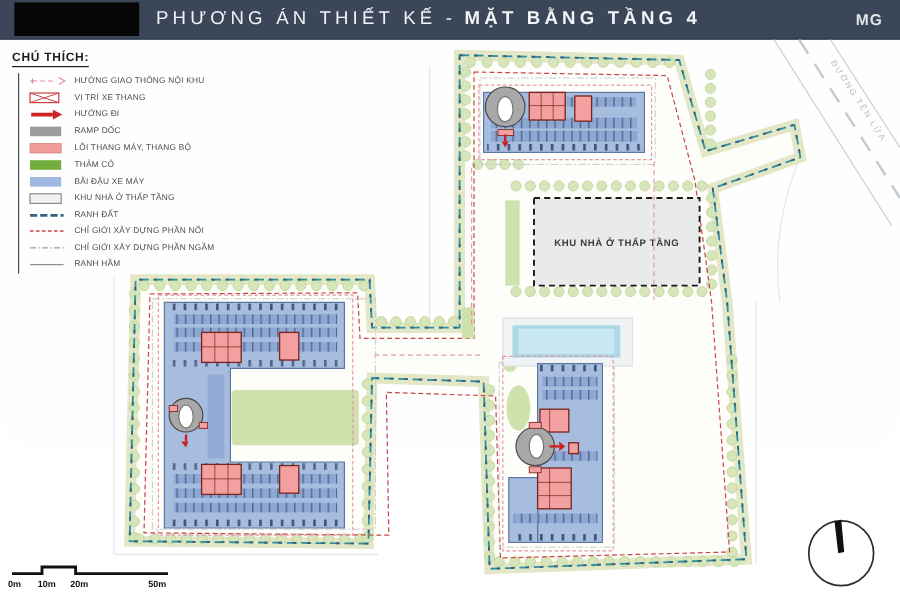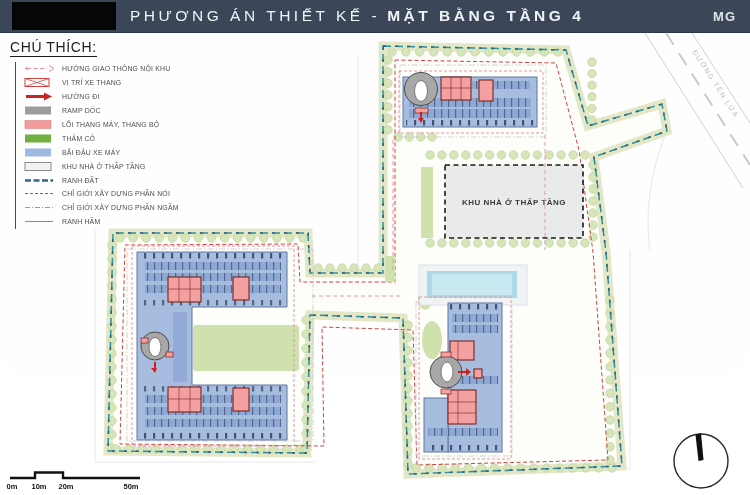--- a/index.html
+++ b/index.html
@@ -10,21 +10,21 @@
     display:flex;align-items:center;border-bottom:1px solid #2c3645;}
   .logo-block{width:104px;height:28px;background:#060606;margin-left:12px;flex:0 0 auto;}
   .title-text{color:#f1f3f6;font-size:15.5px;letter-spacing:3.5px;margin-left:14px;white-space:nowrap;}
   .title-text .t-reg{font-weight:500;}
   .title-text .t-bold{font-weight:800;margin-left:7px;}
   .brand{margin-left:auto;margin-right:14px;font-weight:700;font-size:13px;
     color:#dfe3e8;letter-spacing:1px;}
   .brand .g{color:#c9a227;}
   
   .legend{position:absolute;left:10px;top:38px;width:215px;z-index:5;}
-  .legend-heading{font-size:14px;font-weight:400;color:#1d1d1d;letter-spacing:.6px;
+  .legend-heading{font-size:10px;font-weight:700;color:#1d1d1d;letter-spacing:.6px;
     border-bottom:1.5px solid #1d1d1d;display:inline-block;padding-bottom:1px;margin-bottom:5px;}
   .legend-items{border-left:1.5px solid #4a4a4a;margin-left:5px;padding-left:7px;}
   .legend-row{display:flex;align-items:center;height:13.9px;}
   .legend-row svg{flex:0 0 auto;margin-right:5px;}
   .legend-label{font-size:6.9px;color:#4d4d4d;letter-spacing:.2px;white-space:nowrap;}
   
   .plan{position:absolute;left:0;top:0;width:750px;height:495px;}
   text{font-family:"Liberation Sans",sans-serif;}
 </style>
 </head>

